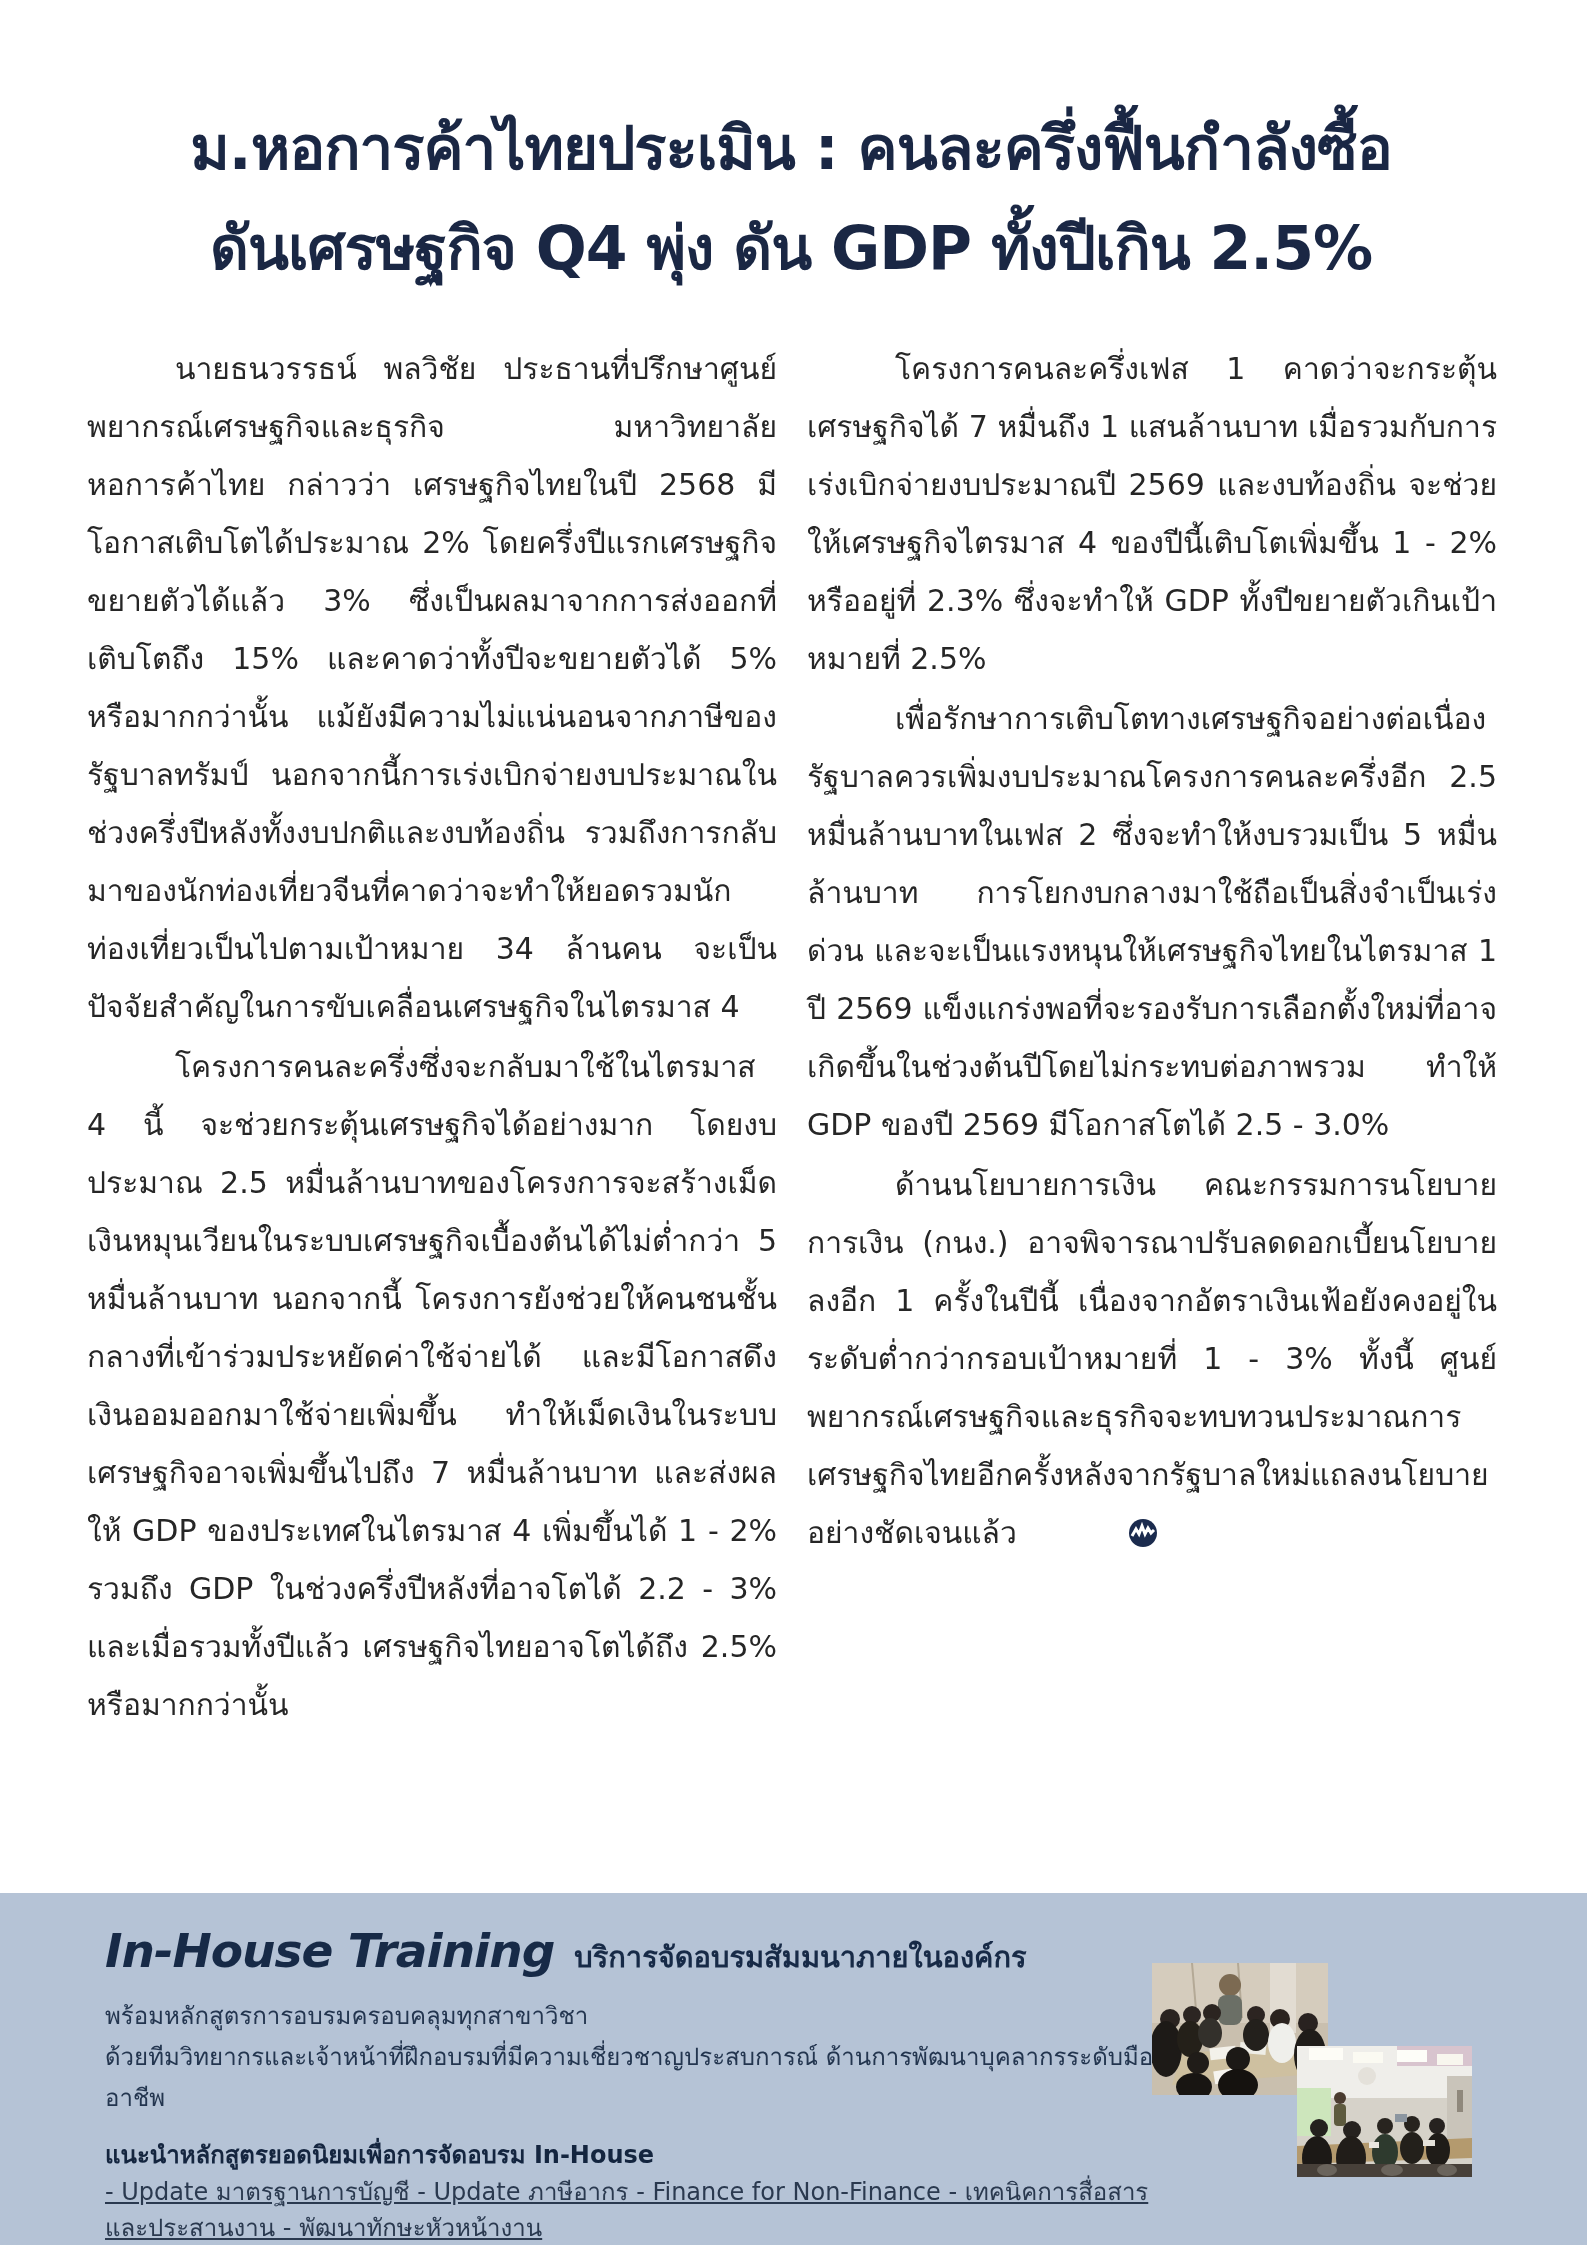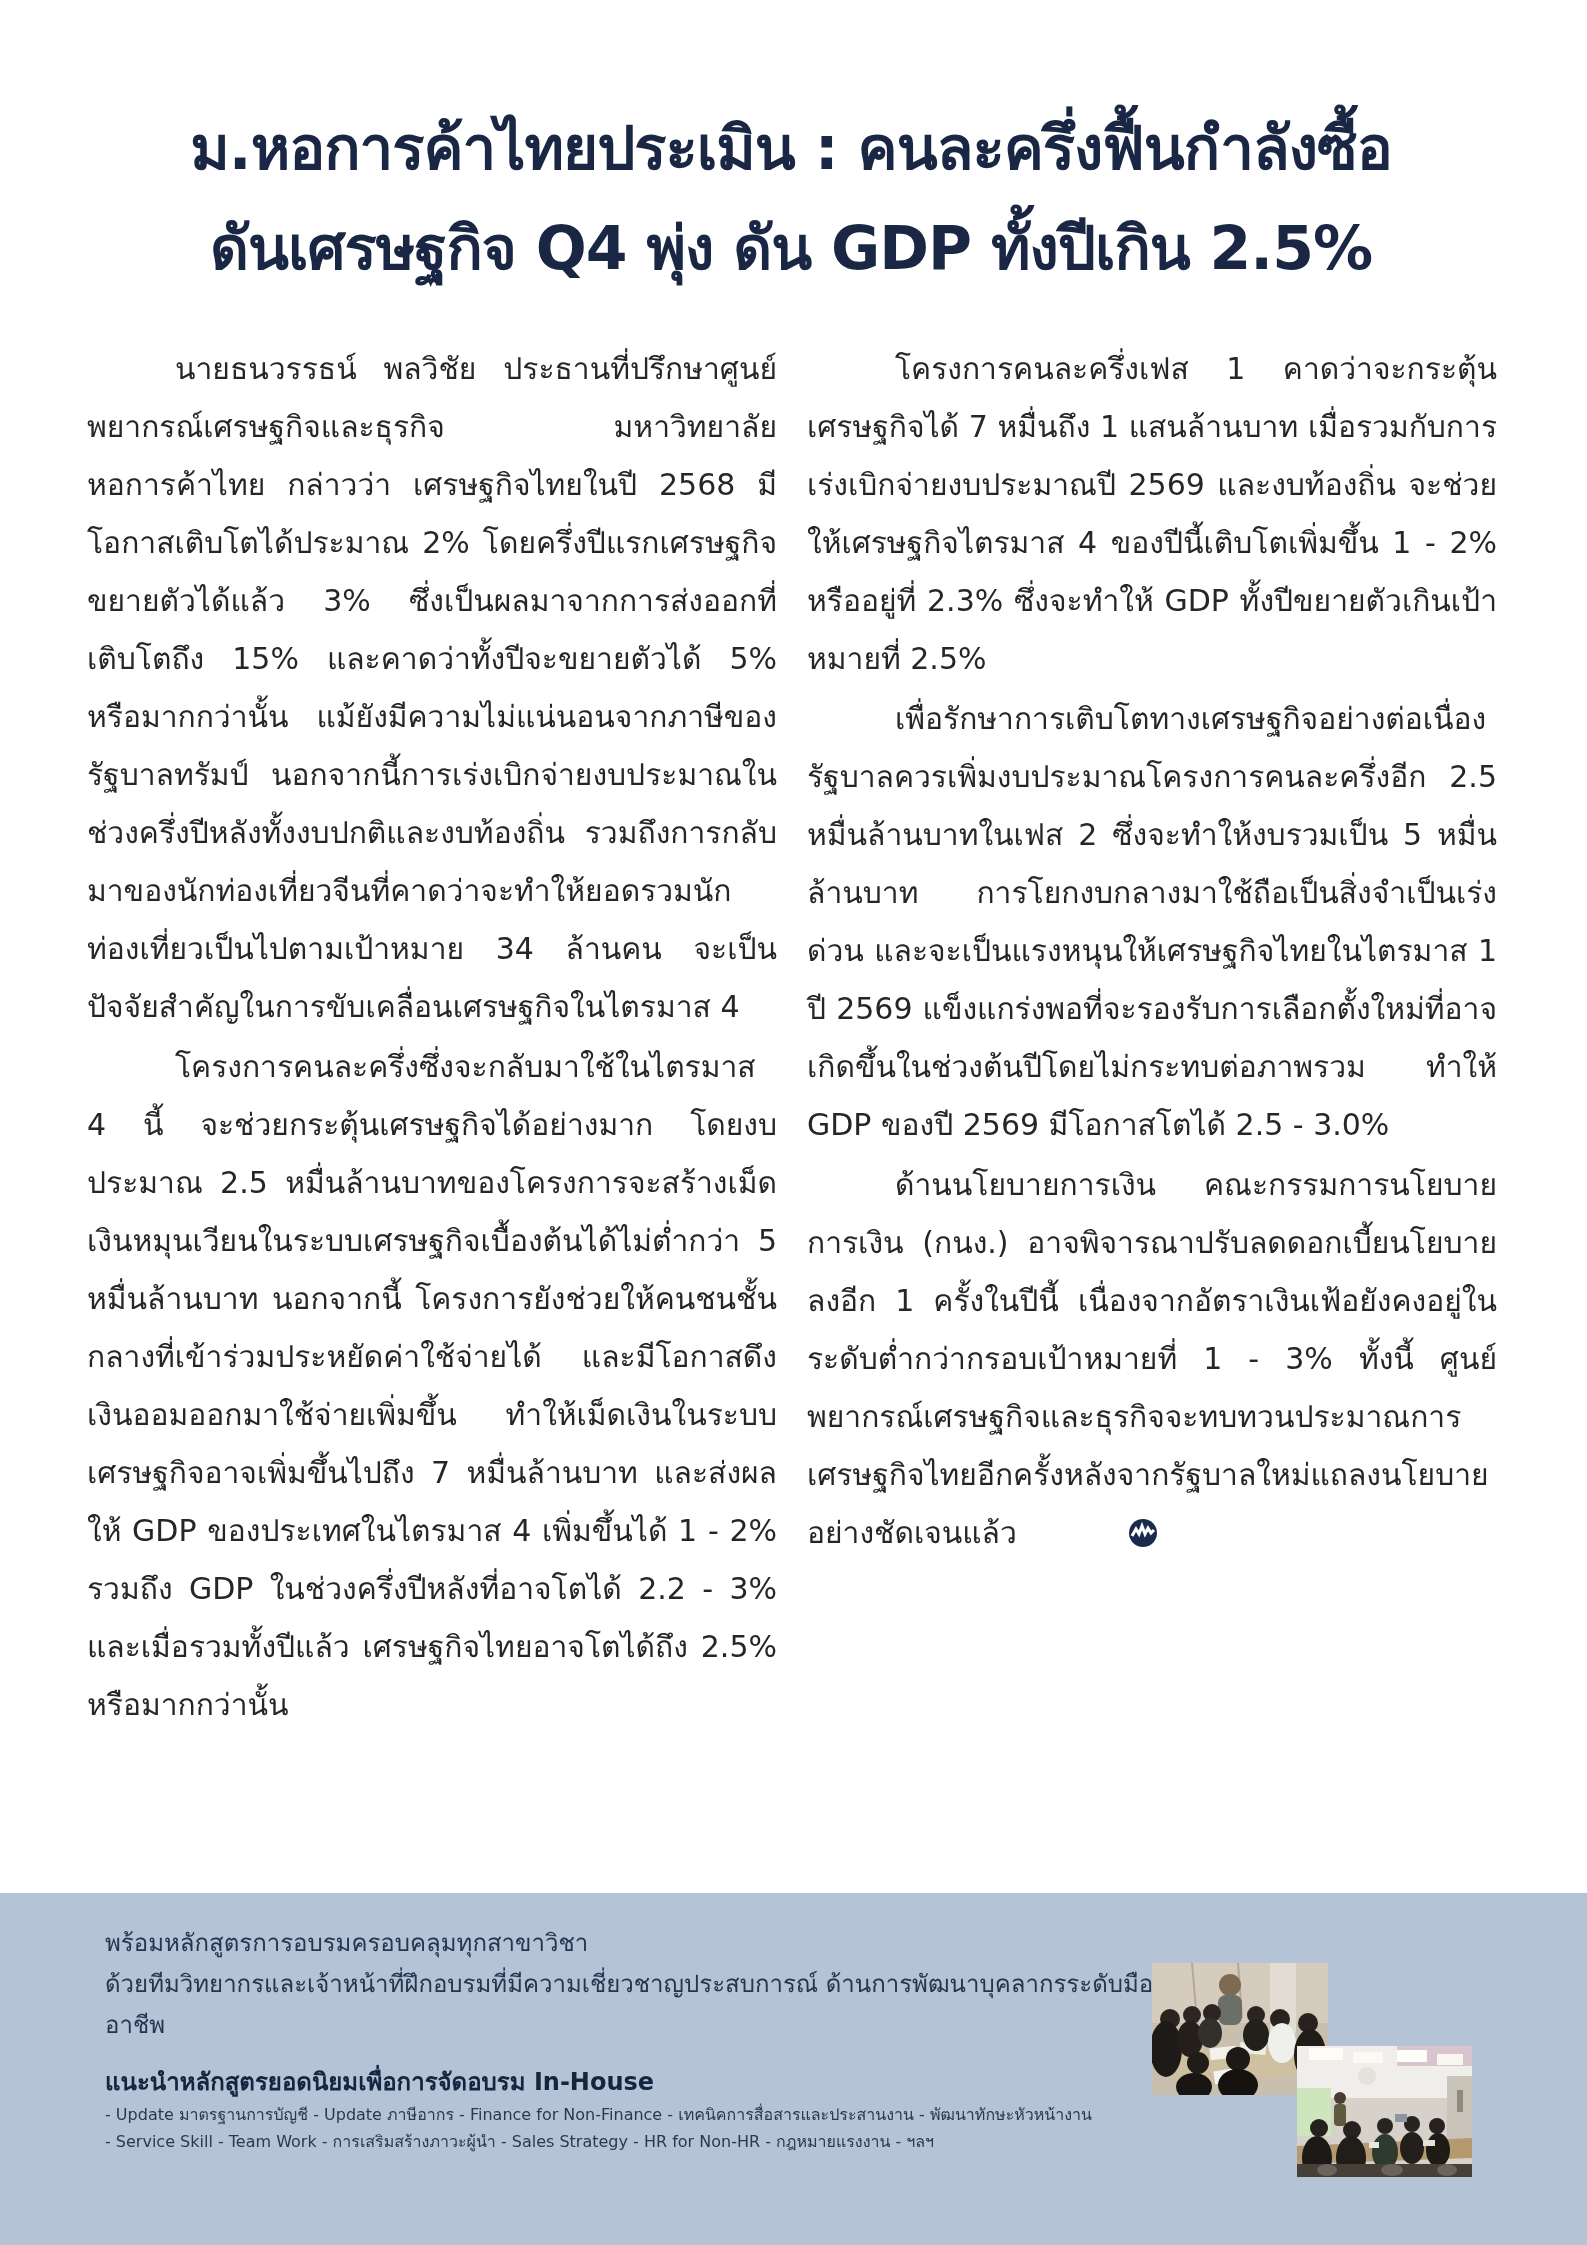--- a/index.html
+++ b/index.html
@@ -64,21 +64,21 @@
   .f-title-en {
     font-size:47px;
     font-weight:800;
     font-style:italic;
     color:#172a47;
     letter-spacing:-1px;
   }
   .f-title-th { font-size:29px; font-weight:700; color:#172a47; }
   .f-line { font-size:24px; line-height:41px; color:#23354f; }
   .f-line-bold { font-size:24px; line-height:37px; font-weight:700; color:#14253f; margin-top:18px; }
-  .f-course { font-size:16px; line-height:27px; color:#2a394f; }
+  .f-course { font-size:24px; line-height:36px; color:#2a394f;text-decoration:underline; }
 
   
   .photo { position:absolute; overflow:hidden; }
   .photo svg { display:block; }
   .photo1 { left:1152px; top:1963px; width:176px; height:132px; }
   .photo2 { left:1297px; top:2046px; width:175px; height:131px; }
 </style>
 </head>
 <body>
 
@@ -103,20 +103,24 @@
           <polyline points="4,18 8,11 11,16 14,8 17,16 20,10 23,15 26,12" fill="none" stroke="#ffffff" stroke-width="3" stroke-linejoin="miter"></polyline>
         </svg>
       </span>
     </p>
   </div>
 </div>
 
 <div class="band"></div>
 
 <div class="footer-content">
+  <div class="f-title-row">
+    <span class="f-title-en">In-House Training</span>
+    <span class="f-title-th">บริการจัดอบรมสัมมนาภายในองค์กร</span>
+  </div>
   <div class="f-line">พร้อมหลักสูตรการอบรมครอบคลุมทุกสาขาวิชา</div>
   <div class="f-line">ด้วยทีมวิทยากรและเจ้าหน้าที่ฝึกอบรมที่มีความเชี่ยวชาญประสบการณ์ ด้านการพัฒนาบุคลากรระดับมืออาชีพ</div>
   <div class="f-line-bold">แนะนำหลักสูตรยอดนิยมเพื่อการจัดอบรม In-House</div>
   <div class="f-course">- Update มาตรฐานการบัญชี - Update ภาษีอากร - Finance for Non-Finance - เทคนิคการสื่อสารและประสานงาน - พัฒนาทักษะหัวหน้างาน</div>
   <div class="f-course">- Service Skill - Team Work - การเสริมสร้างภาวะผู้นำ - Sales Strategy - HR for Non-HR - กฎหมายแรงงาน - ฯลฯ</div>
 
 </div>
 
 <div class="photo photo1">
   <svg width="176" height="132" viewBox="0 0 176 132">

